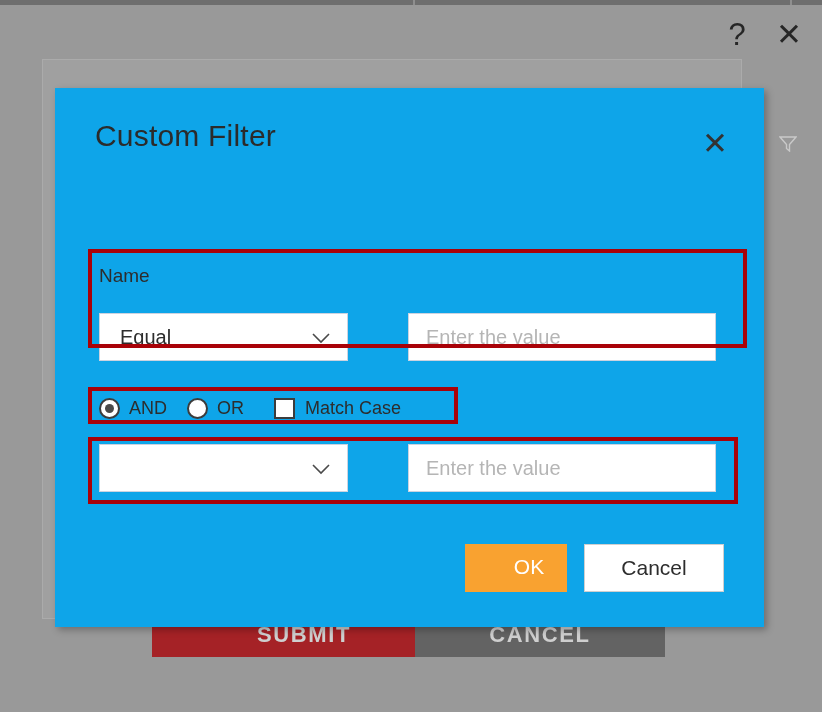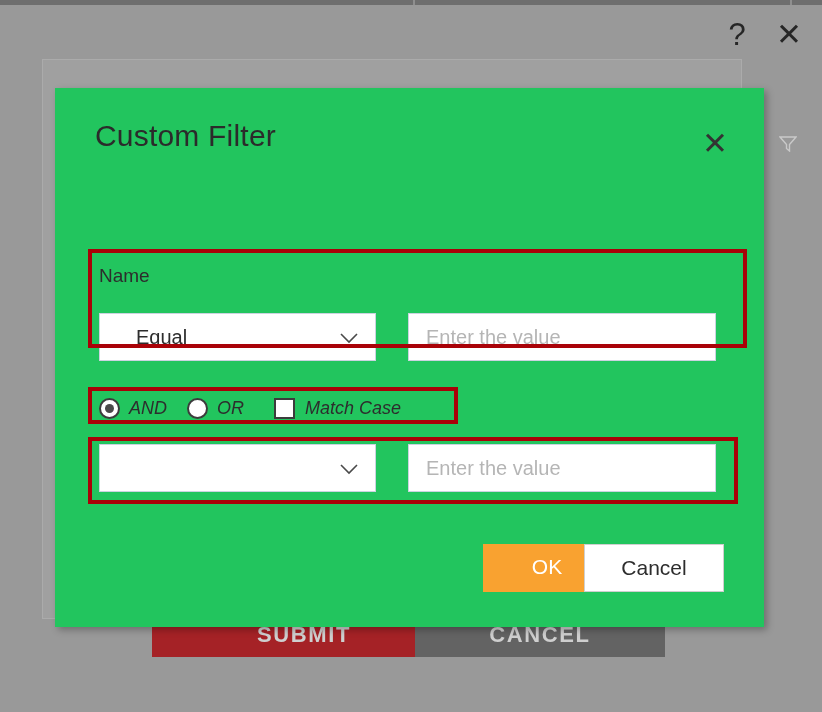--- a/index.html
+++ b/index.html
@@ -147,21 +147,21 @@
     left: 415px;
     width: 250px;
     background: #636363;
   }
 
   
   .dialog {
     position: absolute;
     left: 55px; top: 88px;
     width: 709px; height: 539px;
-    background: #22c55e;
+    background: #0ea5e9;
     box-shadow: 3px 3px 7px rgba(0,0,0,0.28);
   }
 
   .dlg-title {
     position: absolute;
     left: 40px; top: 31px;
     font-size: 30px;
     color: #2b2b2b;
     font-weight: normal;
     letter-spacing: 0.2px;
@@ -209,22 +209,22 @@
     position: absolute;
     box-sizing: border-box;
     border: 1px solid #ccd3e0;
     background: #ffffff;
     height: 48px;
     font-family: "Liberation Sans", sans-serif;
     font-size: 20px;
     color: #2d2d2d;
   }
   .sel {
-    width: 277px;
-    padding-left: 36px;
+    width: 249px;
+    padding-left: 20px;
     line-height: 46px;
     text-decoration: underline;
   }
   .txt {
     width: 308px;
     padding-left: 17px;
     line-height: 46px;
     color: #b5b5b5;
   }
   .sel-chev {
@@ -239,21 +239,20 @@
   .sel-op2  { left: 44px;  top: 356px; }
   .txt-val2 { left: 353px; top: 356px; }
 
   
   .logic-row {
     position: absolute;
     left: 44px; top: 303px;
     height: 35px;
     display: flex;
     align-items: center;
-    font-style: italic;
   }
   .radio-wrap {
     display: flex;
     align-items: center;
     margin-right: 20px;
   }
   .radio {
     width: 21px; height: 21px;
     border: 2px solid #3c3c3c;
     border-radius: 50%;
@@ -296,21 +295,21 @@
     position: absolute;
     box-sizing: border-box;
     height: 48px;
     font-family: "Liberation Sans", sans-serif;
     font-size: 21px;
     text-align: center;
     line-height: 46px;
     cursor: pointer;
   }
   .btn-ok {
-    left: 428px; top: 456px;
+    left: 410px; top: 456px;
     width: 102px;
     background: #f9a230;
     color: #ffffff;
     border: none;
     padding-left: 26px;
   }
   .btn-cancel {
     left: 529px; top: 456px;
     width: 140px;
     background: #ffffff;

